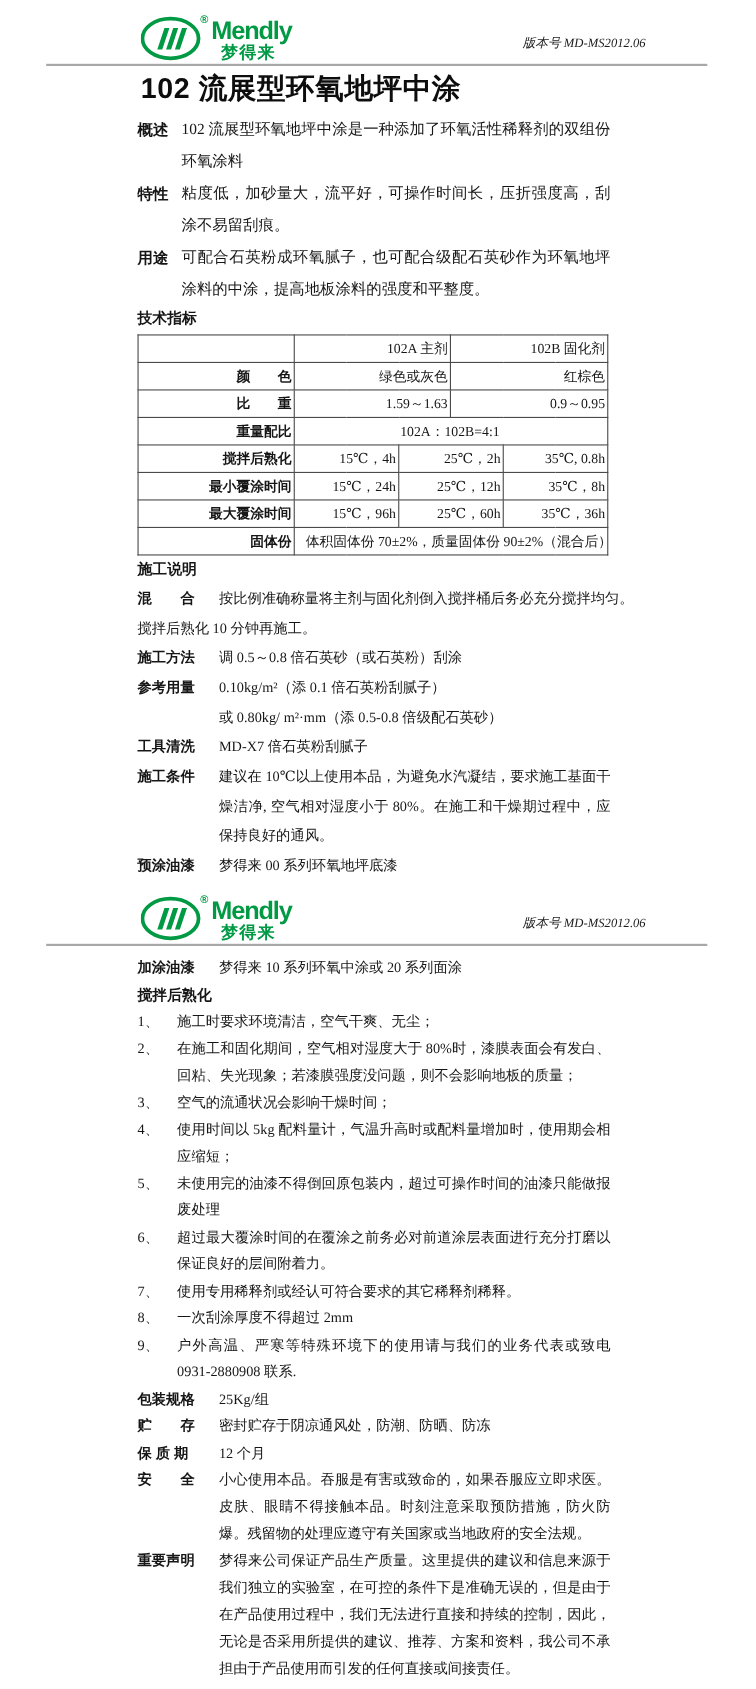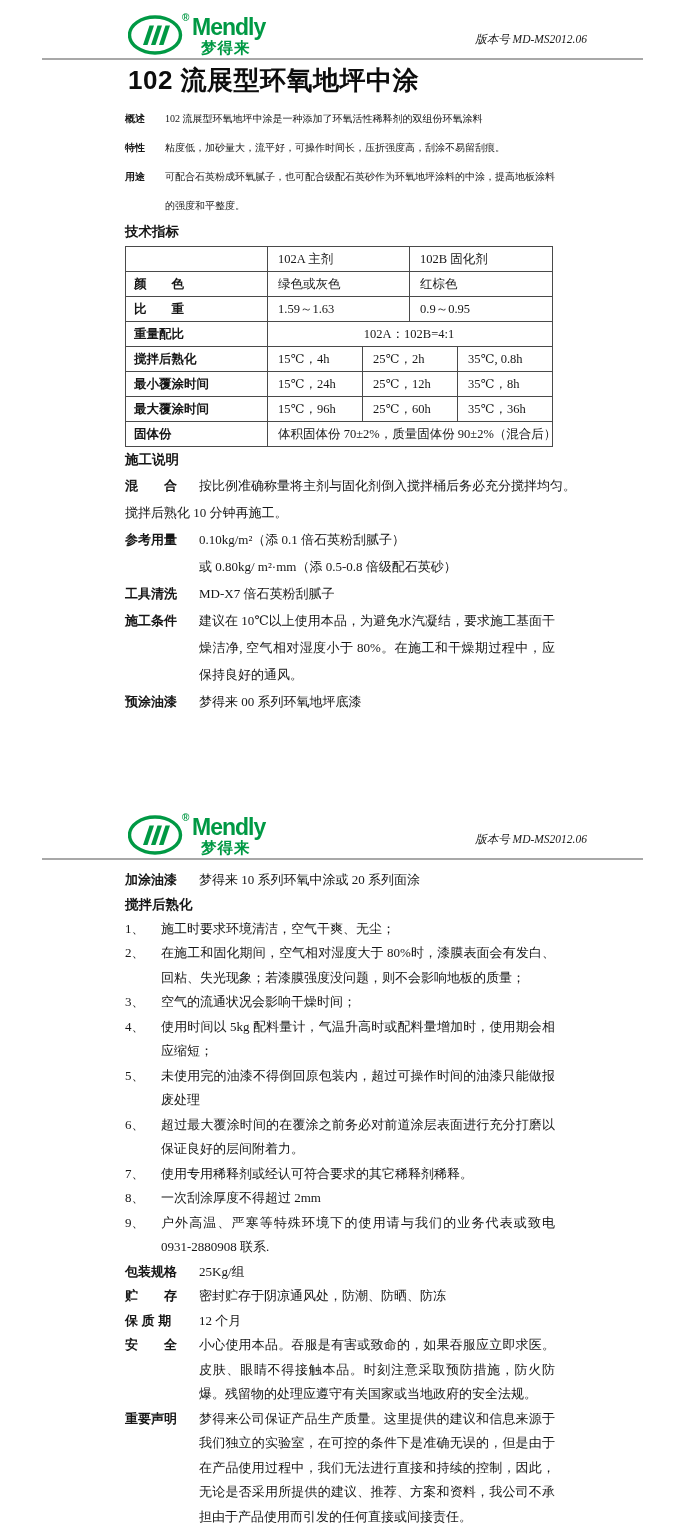--- a/index.html
+++ b/index.html
@@ -22,21 +22,21 @@
   }
   .rule { border-top:2px solid #a8a8a8; margin:0 44px 0 42px; }
   h1 {
     font-family:"Liberation Sans","DejaVu Sans",sans-serif;
     font-size:26px; font-weight:bold; color:#0d0d0d;
     margin:6px 0 0 128px; line-height:28px; letter-spacing:0.5px;
   }
   .content { margin-left:125px; width:430px; }
   .p1c { margin-top:10px; }
   .p2c { margin-top:8px; font-size:13px; line-height:24.5px; }
-  .intro { font-size:10px; line-height:29px; }
+  .intro { font-size:14px; line-height:29px; }
   .constr { font-size:13px; line-height:27px; }
   h2 {
     font-family:"Liberation Sans","DejaVu Sans",sans-serif;
     font-size:13.5px; font-weight:bold; line-height:22px; margin:1px 0;
   }
   .entry { display:flex; align-items:flex-start; }
   .lbl {
     font-family:"Liberation Sans","DejaVu Sans",sans-serif;
     font-weight:bold; flex-shrink:0; white-space:pre;
   }
@@ -49,21 +49,21 @@
   .mixrow { position:relative; }
   .mixlbl { position:absolute; left:0; top:0; }
   .mixline1 { padding-left:74px; white-space:nowrap; }
   
   table {
     border-collapse:collapse; table-layout:fixed; width:427px;
     margin:3px 0 2px 0; font-size:12.5px;
   }
   th,td {
     border:1px solid #4a4a4a; height:25px; vertical-align:middle;
-    font-weight:normal; text-align:left; padding:0 2px 0 10px;
+    font-weight:normal; text-align:right; padding:0 2px 0 10px;
     overflow:hidden; white-space:nowrap;
   }
   th {
     font-family:"Liberation Sans","DejaVu Sans",sans-serif;
     font-weight:bold; padding-left:8px; white-space:pre;
   }
   td.c { text-align:center; padding-left:0; }
   svg text { font-family:"Liberation Sans","DejaVu Sans",sans-serif; }
 </style>
 </head>
@@ -173,20 +173,26 @@
       <h2>施工说明</h2>
 
       <div class="mixrow">
         <span class="lbl mixlbl">混　　合</span>
         <div class="line mixline1">按比例准确称量将主剂与固化剂倒入搅拌桶后务必充分搅拌均匀。</div>
         <div class="line">搅拌后熟化 10 分钟再施工。</div>
       </div>
 
       <div id="p1-method">
           <div class="entry">
+            <span class="lbl w74">施工方法</span>
+            <div class="txt">
+              <div class="line">调 0.5～0.8 倍石英砂（或石英粉）刮涂</div>
+            </div>
+          </div>
+          <div class="entry">
             <span class="lbl w74">参考用量</span>
             <div class="txt">
               <div class="line">0.10kg/m²（添 0.1 倍石英粉刮腻子）</div>
               <div class="line">或 0.80kg/ m²·mm（添 0.5-0.8 倍级配石英砂）</div>
             </div>
           </div>
           <div class="entry">
             <span class="lbl w74">工具清洗</span>
             <div class="txt">
               <div class="line">MD-X7 倍石英粉刮腻子</div>

